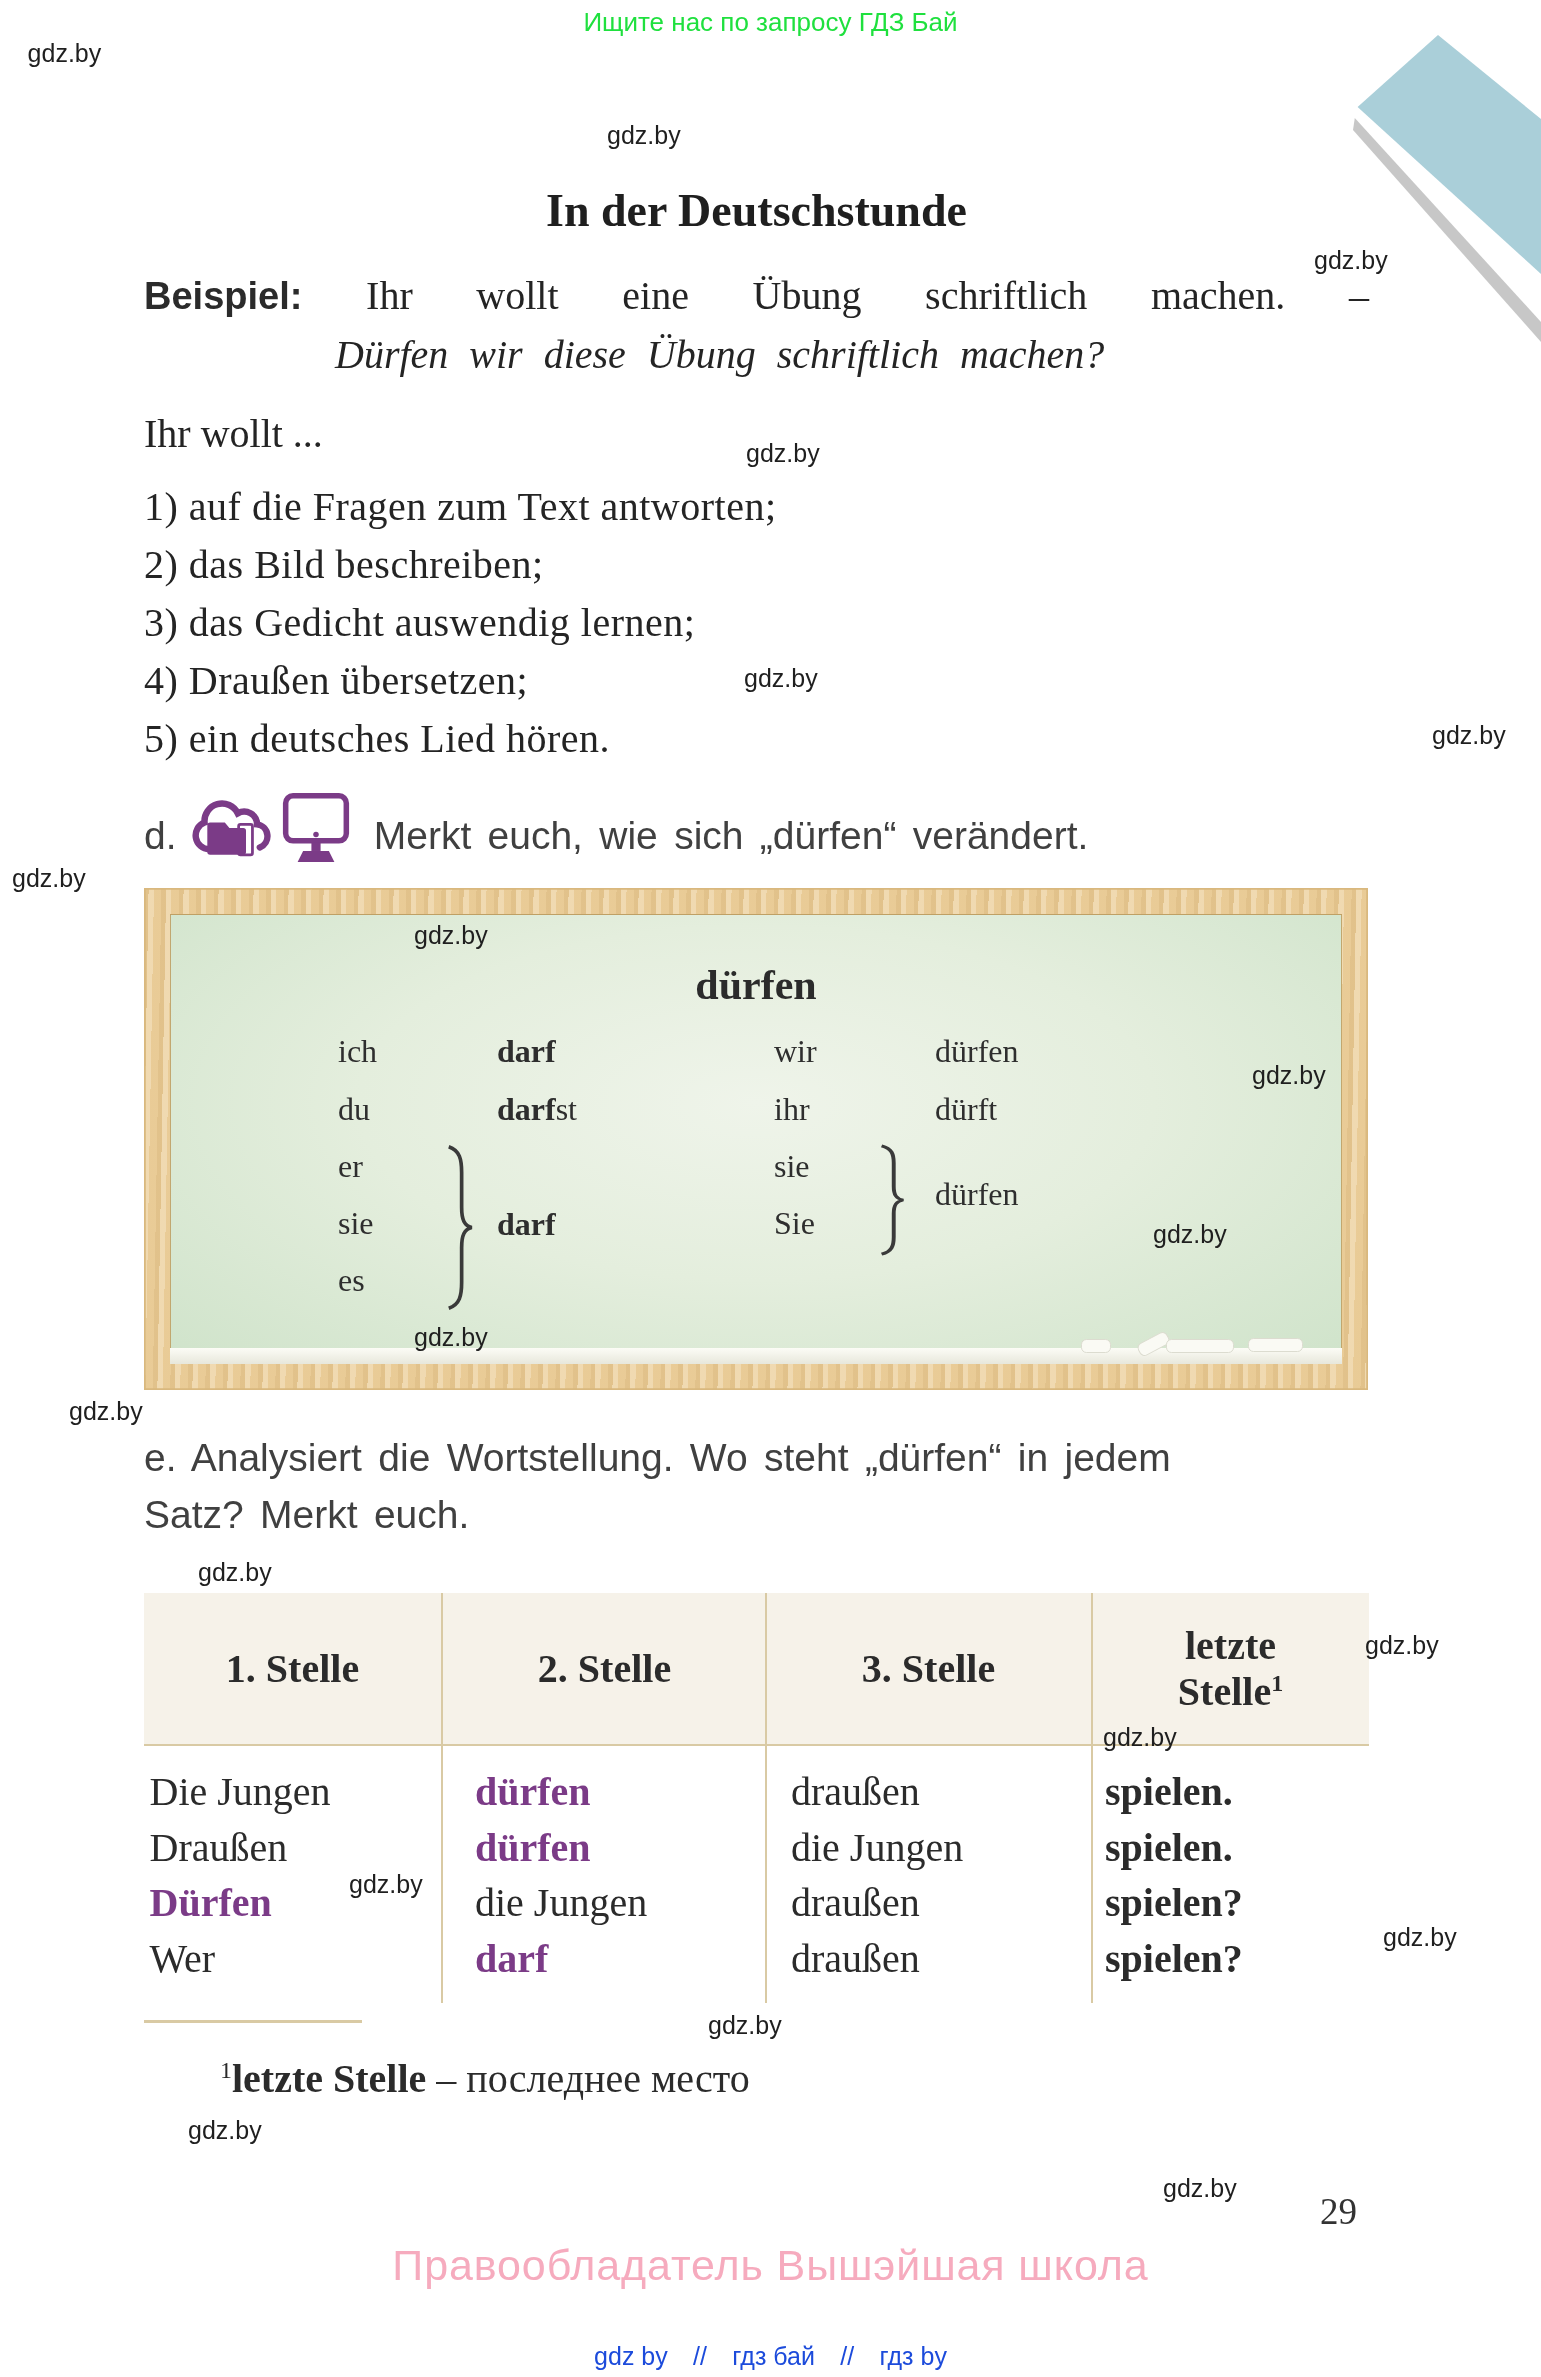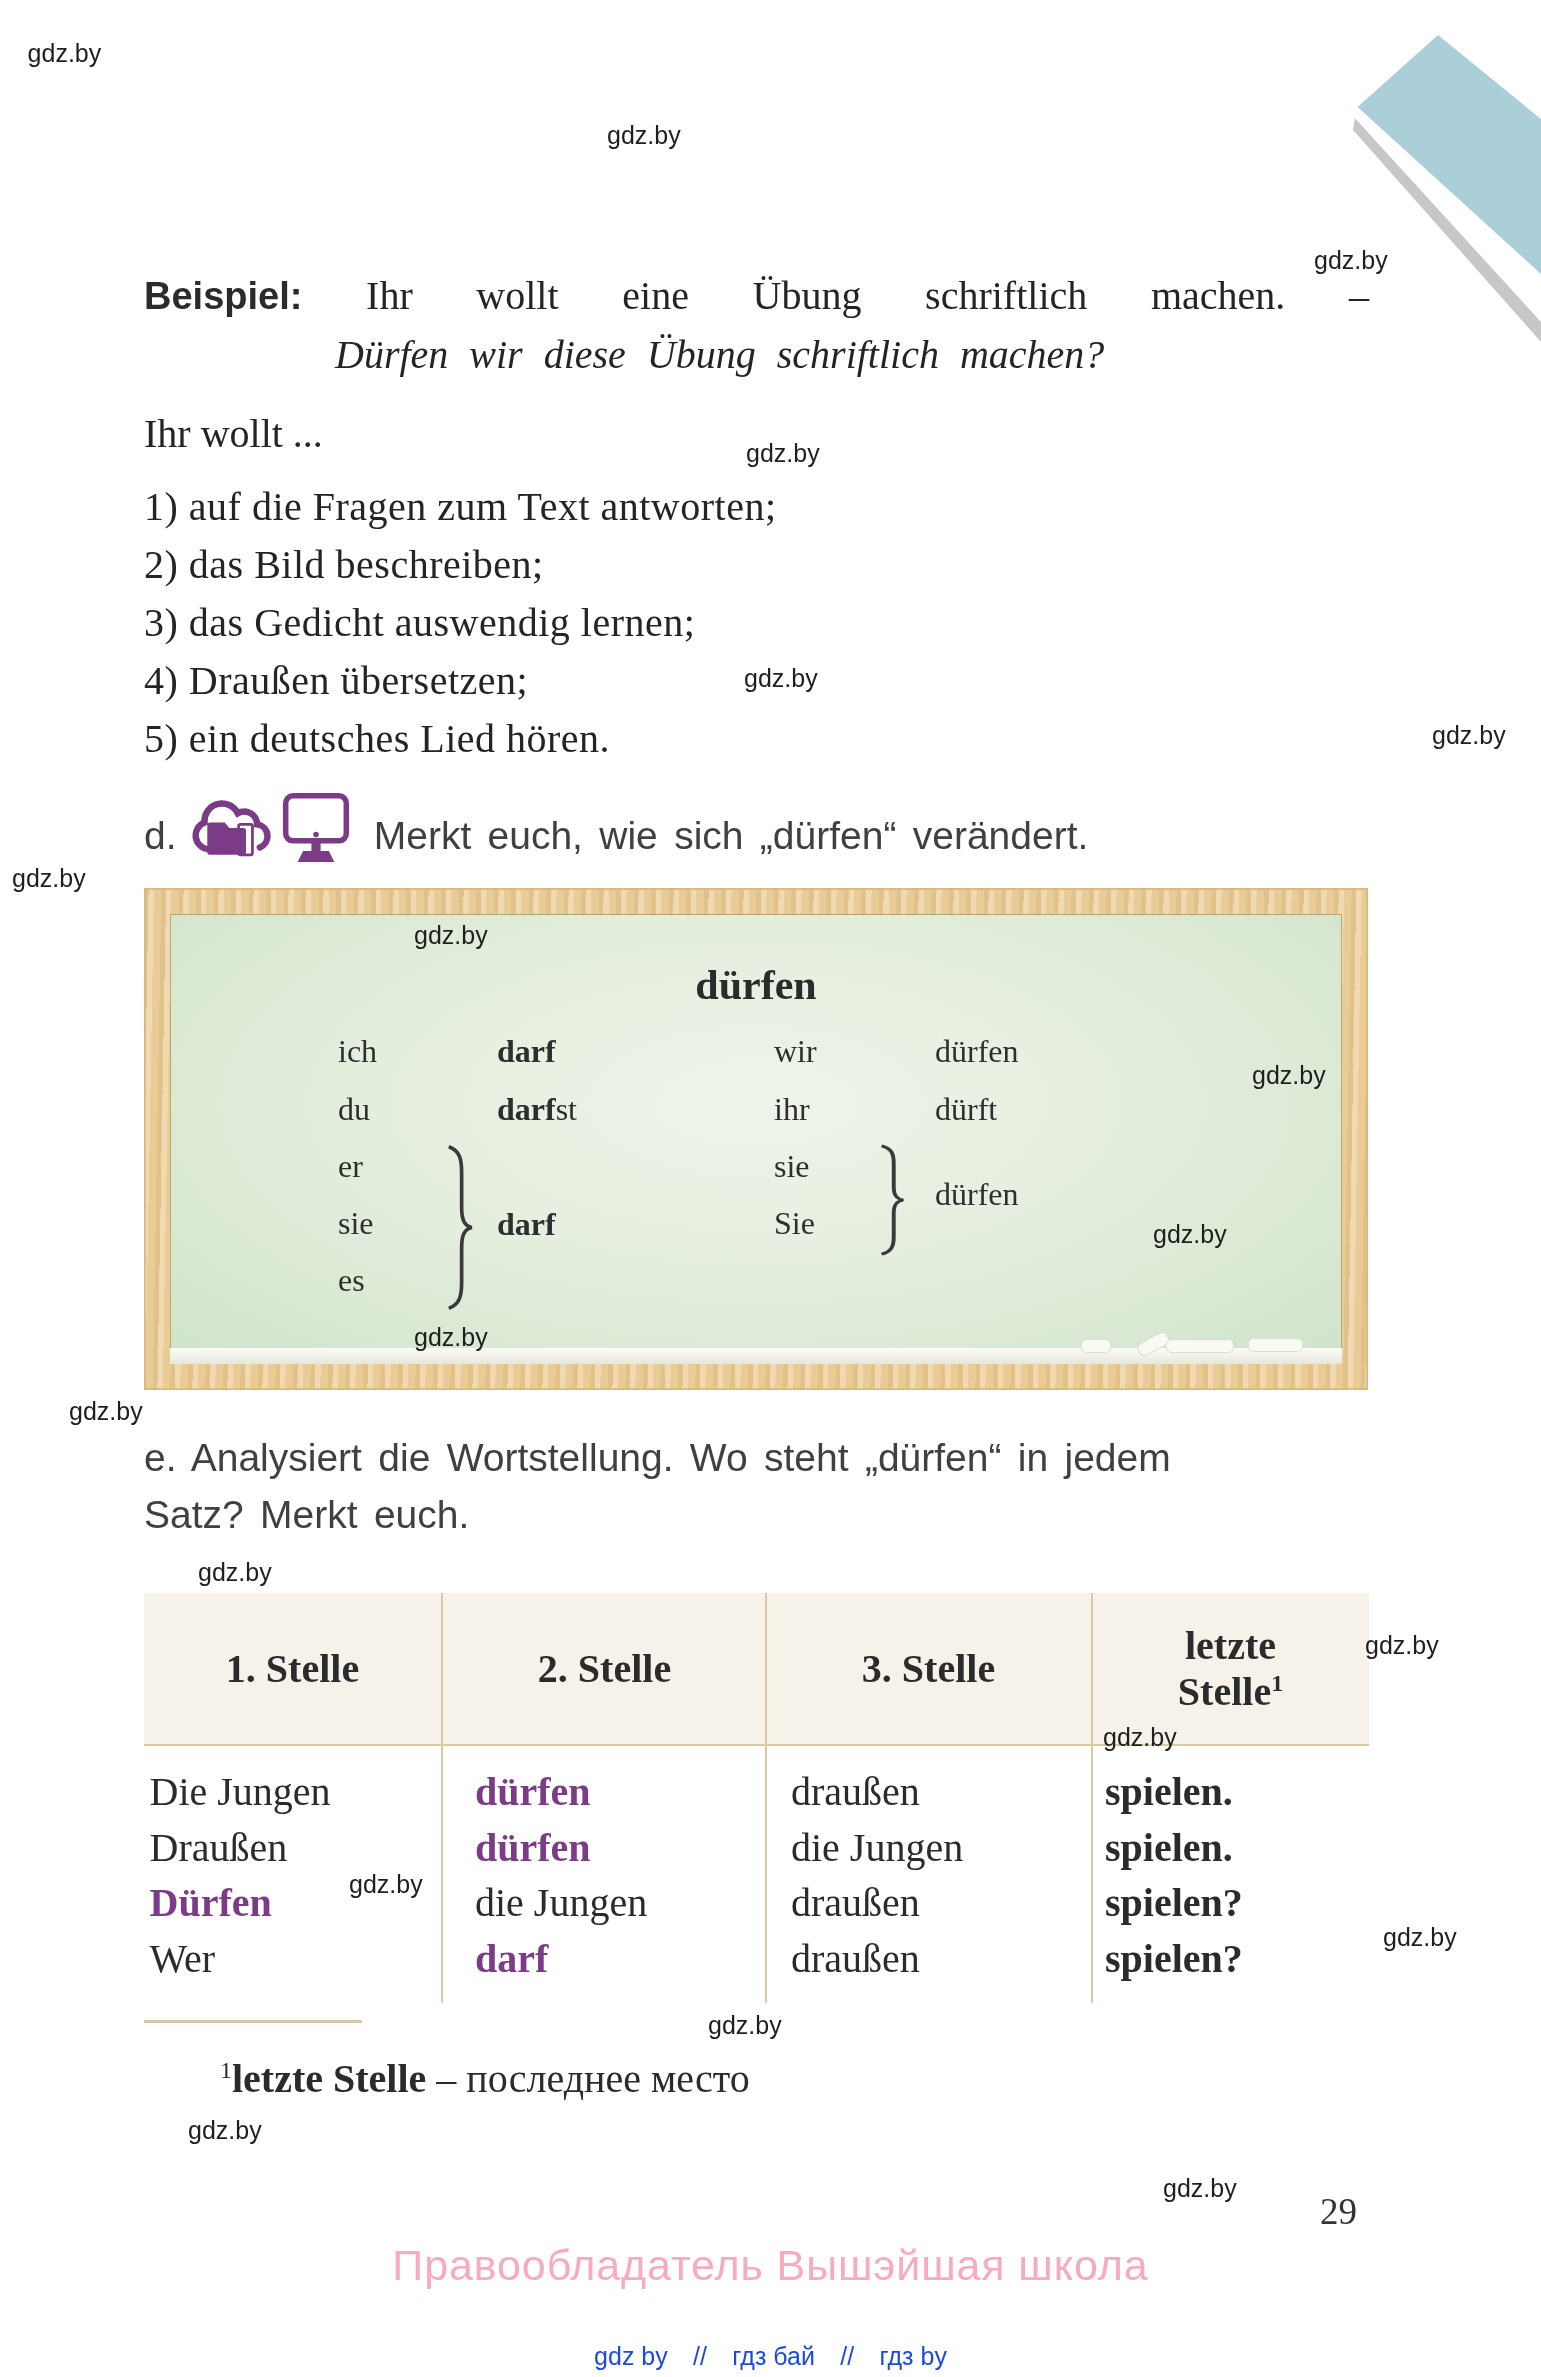--- a/index.html
+++ b/index.html
@@ -73,20 +73,21 @@
 
   .footer{position:absolute;top:2342px;left:0;width:100%;text-align:center;
           font:25px "Liberation Sans",sans-serif;color:#1c4bdb;}
   .footer span{margin:0 9.2px;}
 </style>
 </head>
 <body>
 
 <div id="page">
 
+  <div class="banner">Ищите нас по запросу ГДЗ Бай</div>
 
   <div class="corner">
     <div class="corner-gray"></div>
     <div class="corner-blue"></div>
   </div>
 
   <div class="wm" style="left:27.6px;top:39px">gdz.by</div>
   <div class="wm" style="left:607px;top:121px">gdz.by</div>
   <div class="wm" style="left:1314px;top:246px">gdz.by</div>
   <div class="wm" style="left:746px;top:439px">gdz.by</div>
@@ -100,20 +101,21 @@
   <div class="wm" style="left:69px;top:1397px">gdz.by</div>
   <div class="wm" style="left:198px;top:1558px">gdz.by</div>
   <div class="wm" style="left:1365px;top:1631px">gdz.by</div>
   <div class="wm" style="left:1103px;top:1723px">gdz.by</div>
   <div class="wm" style="left:349px;top:1870px">gdz.by</div>
   <div class="wm" style="left:1383px;top:1923px">gdz.by</div>
   <div class="wm" style="left:708px;top:2011px">gdz.by</div>
   <div class="wm" style="left:188px;top:2116px">gdz.by</div>
   <div class="wm" style="left:1163px;top:2174px">gdz.by</div>
 
+  <div class="title">In der Deutschstunde</div>
 
   <div class="ex-line1"><span class="ex-label">Beispiel:</span> <span>Ihr wollt eine Übung schriftlich machen. –</span></div>
   <div class="ex-line2">Dürfen wir diese Übung schriftlich machen?</div>
 
   <div class="intro">Ihr wollt ...</div>
 
   <div class="list-item" style="top:483px"><span>1)</span> <span>auf die Fragen zum Text antworten;</span></div>
   <div class="list-item" style="top:541px"><span>2)</span> <span>das Bild beschreiben;</span></div>
   <div class="list-item" style="top:599px"><span>3)</span> <span>das Gedicht auswendig lernen;</span></div>
   <div class="list-item" style="top:657px"><span>4)</span> <span>Draußen übersetzen;</span></div>

